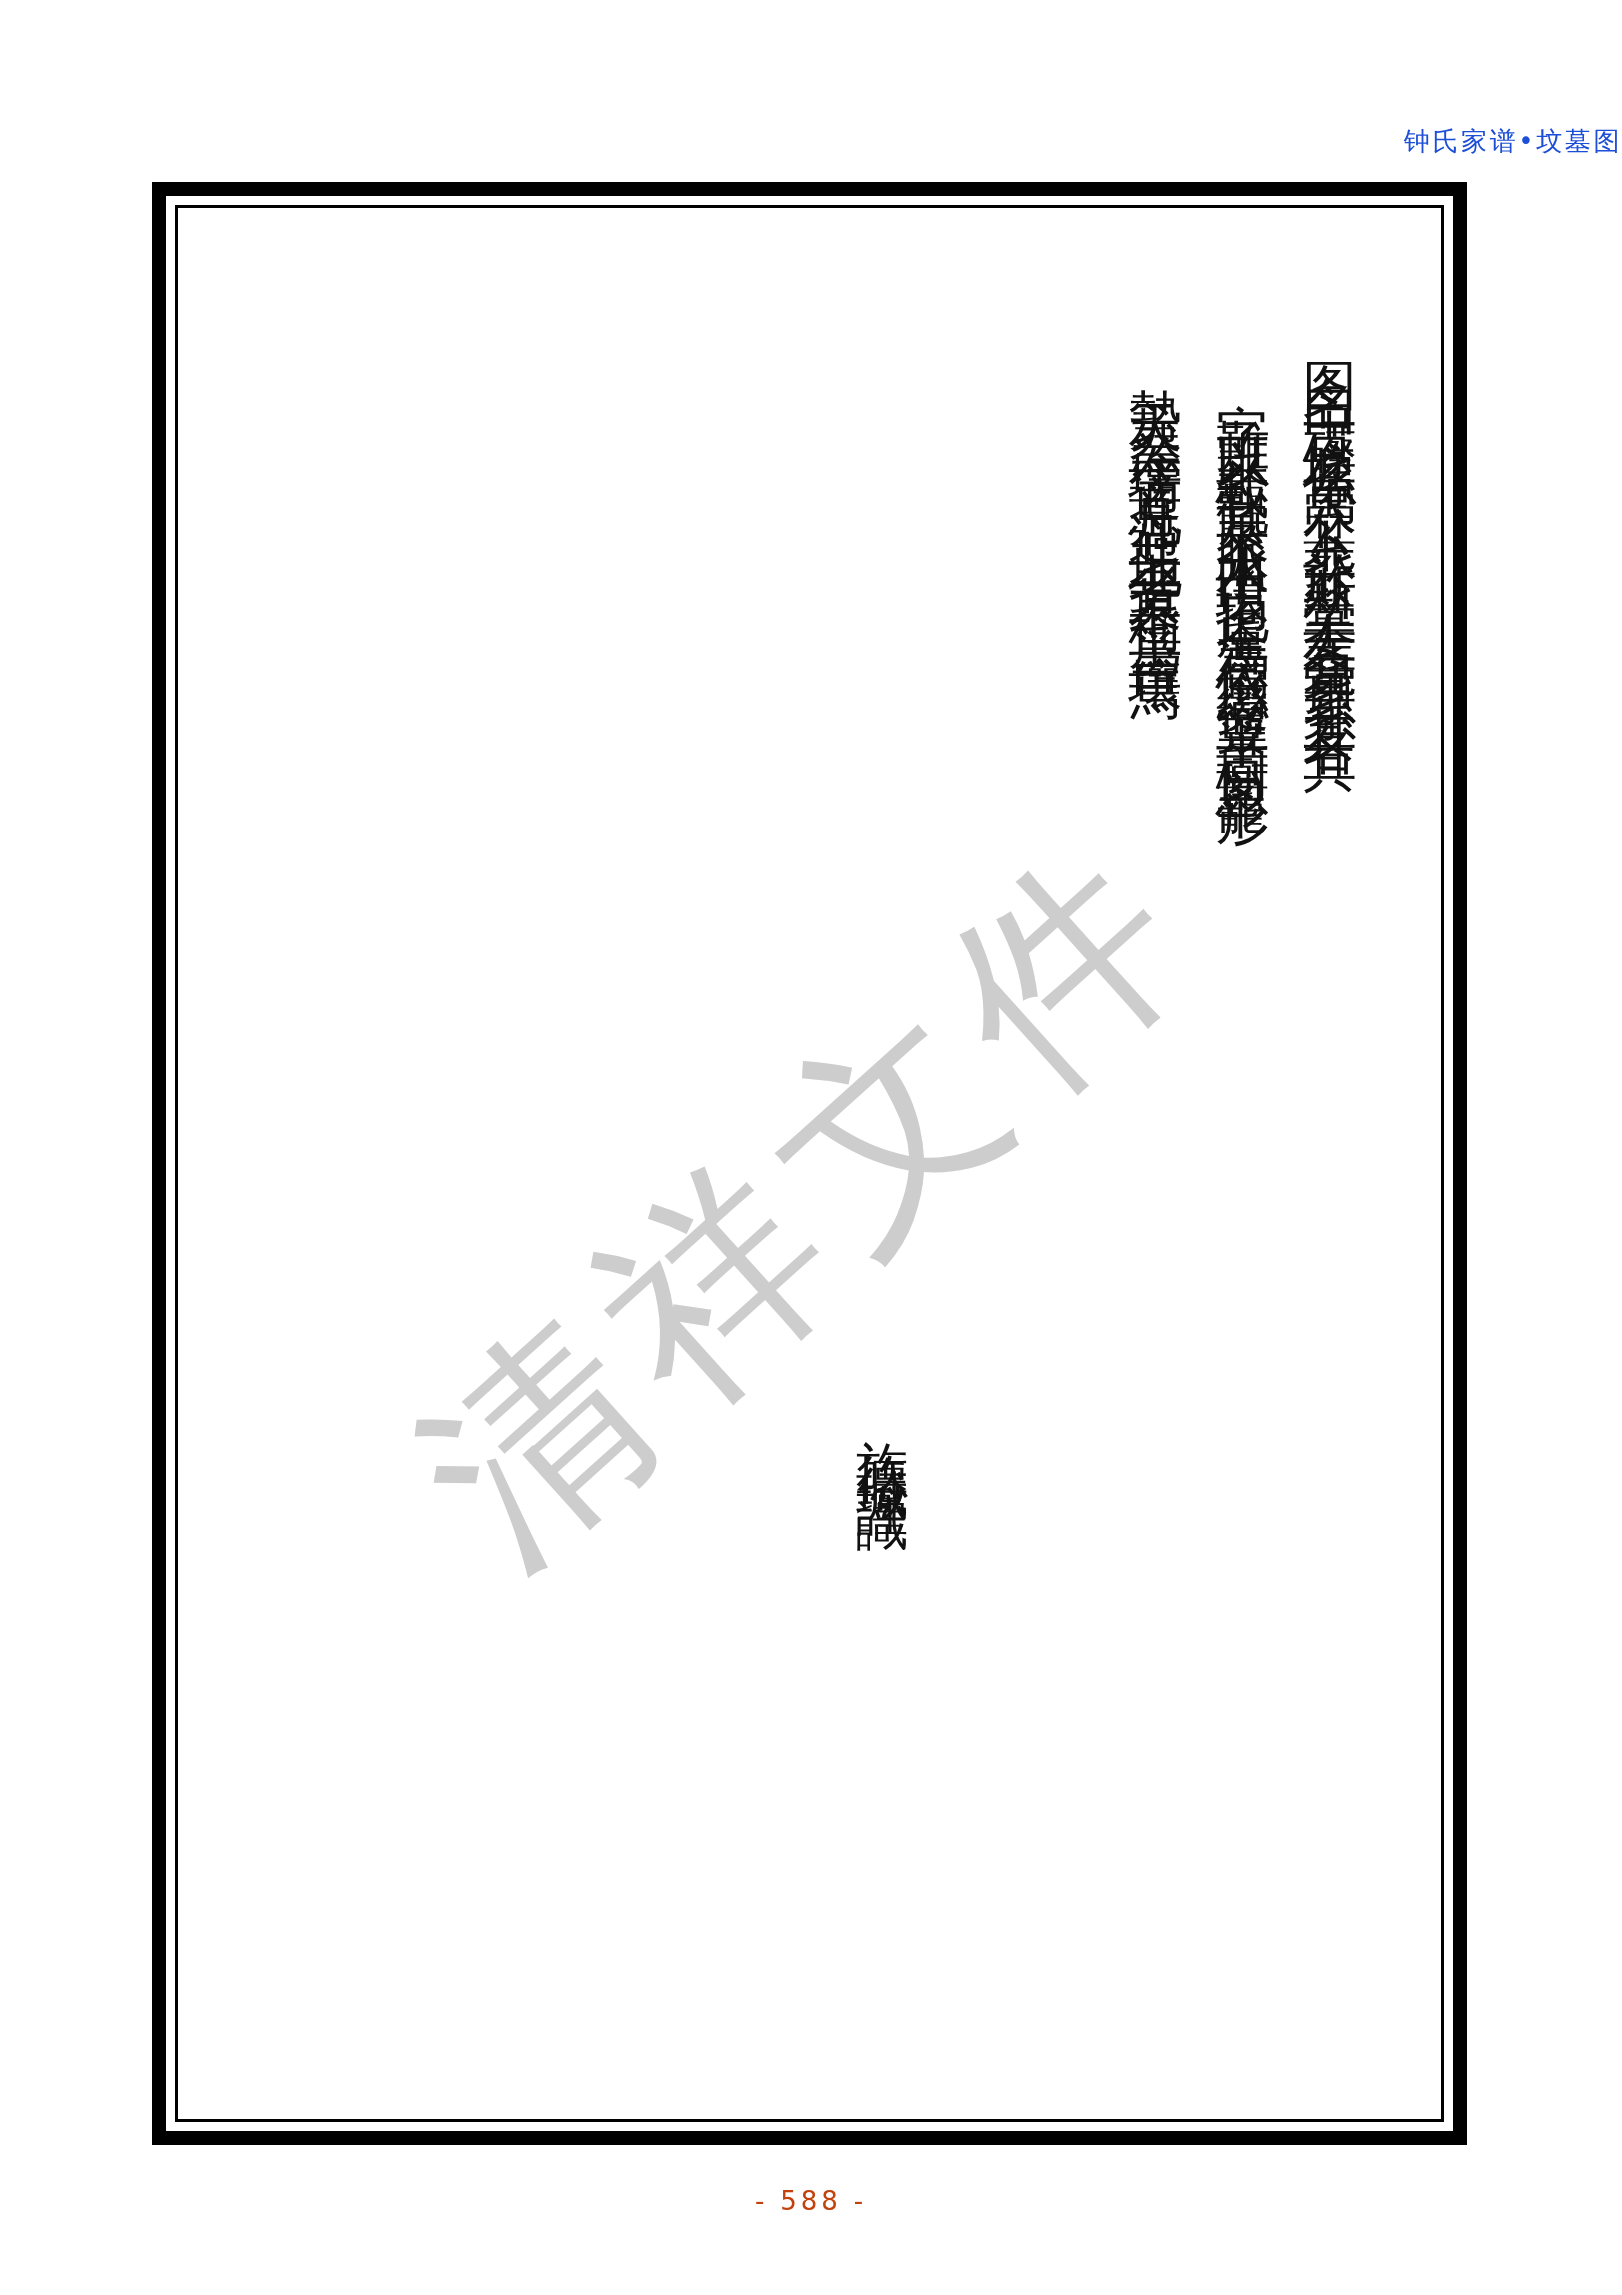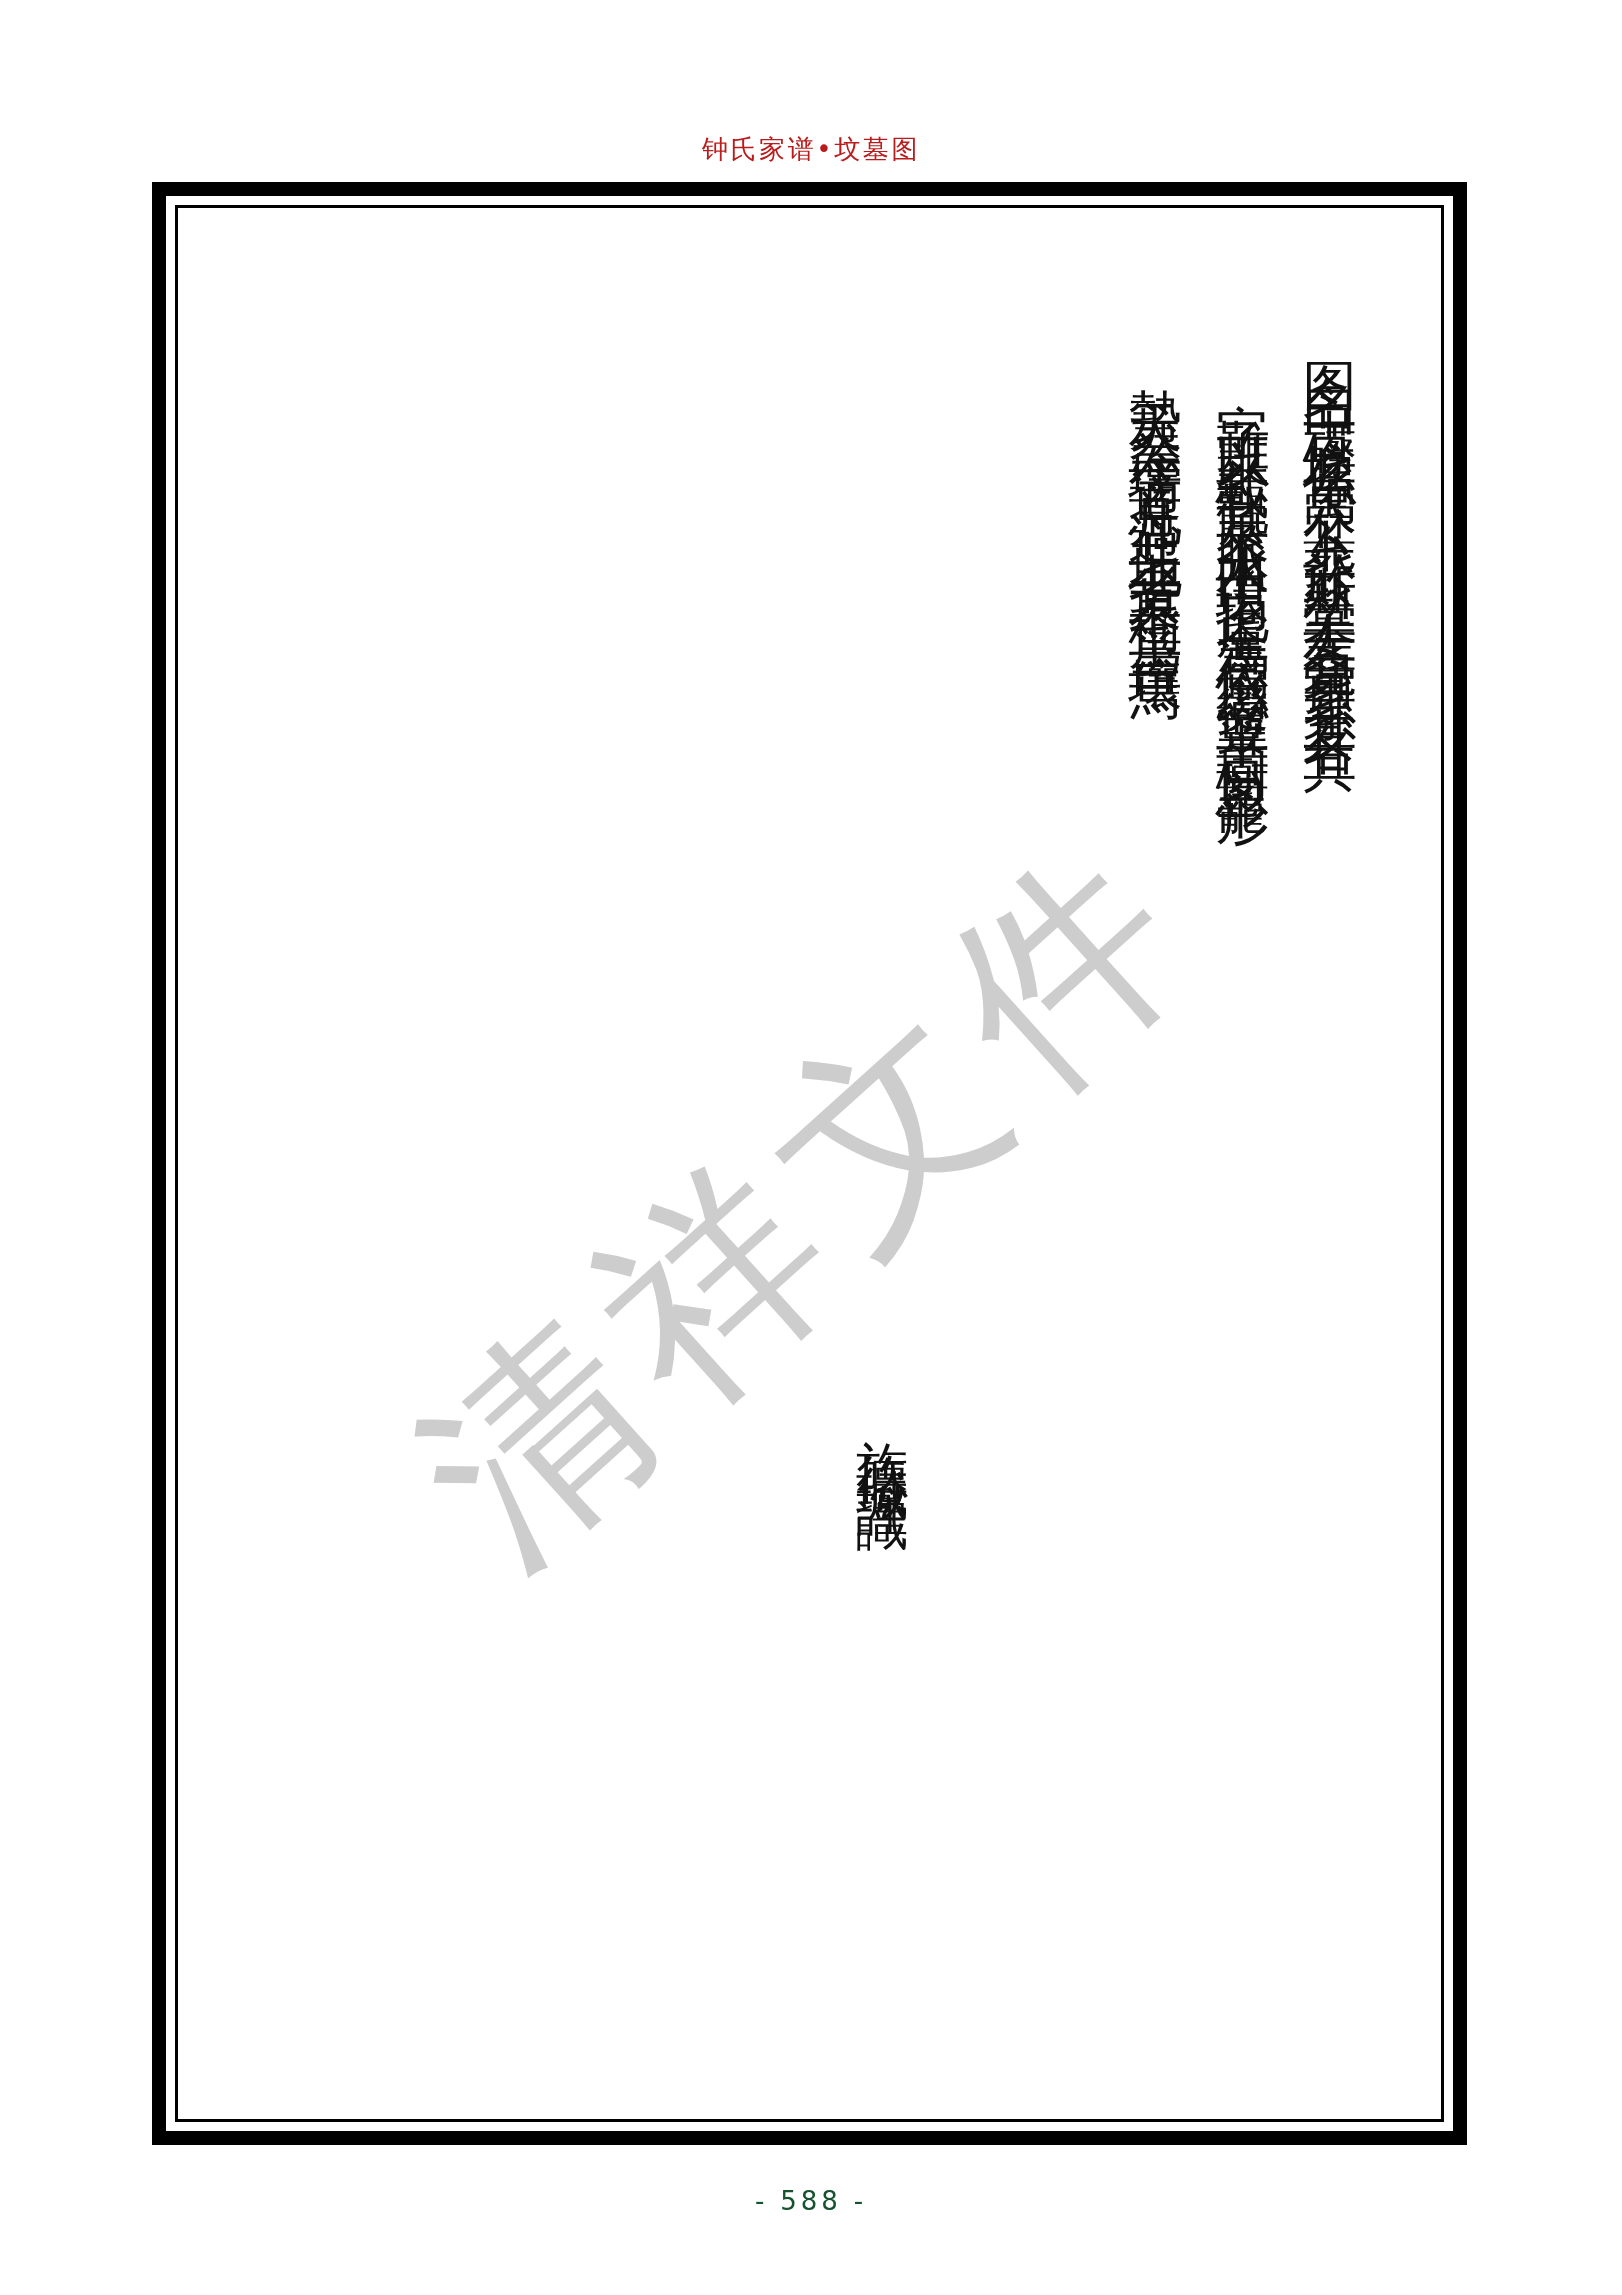--- a/index.html
+++ b/index.html
@@ -11,27 +11,27 @@
     width: 1622px;
     height: 2295px;
     position: relative;
     font-family: "DejaVu Serif", "Liberation Serif", serif;
     overflow: hidden;
   }
 
   
   .page-header {
     position: absolute;
-    top: 132px;
+    top: 124px;
     left: 0;
     width: 100%;
-    text-align: center;
+    text-align: right;
     font-size: 26px;
     letter-spacing: 2.6px;
-    color: #b91c1c;
+    color: #1d4ed8;
     font-family: "DejaVu Sans", "Liberation Sans", sans-serif;
   }
 
   
   .frame-outer {
     position: absolute;
     left: 152px;
     top: 182px;
     width: 1315px;
     height: 1963px;
@@ -105,21 +105,21 @@
 
   
   .page-footer {
     position: absolute;
     bottom: 79px;
     left: 0;
     width: 100%;
     text-align: center;
     font-size: 26px;
     letter-spacing: 3.9px;
-    color: #14532d;
+    color: #c2410c;
     font-family: "DejaVu Sans", "Liberation Sans", sans-serif;
   }
 </style>
 </head>
 <body>
 
 <div class="page-header">钟氏家谱•坟墓图</div>
 
 <div class="frame-outer">
   <div class="frame-inner">

